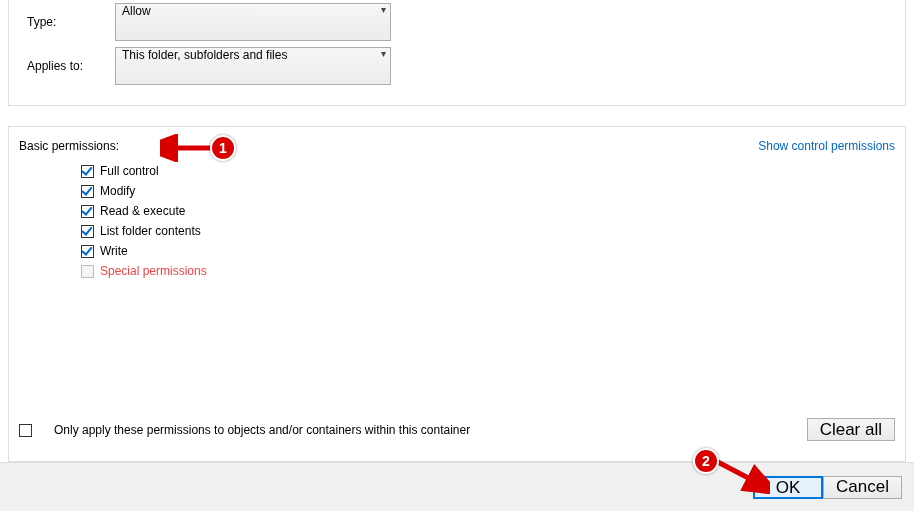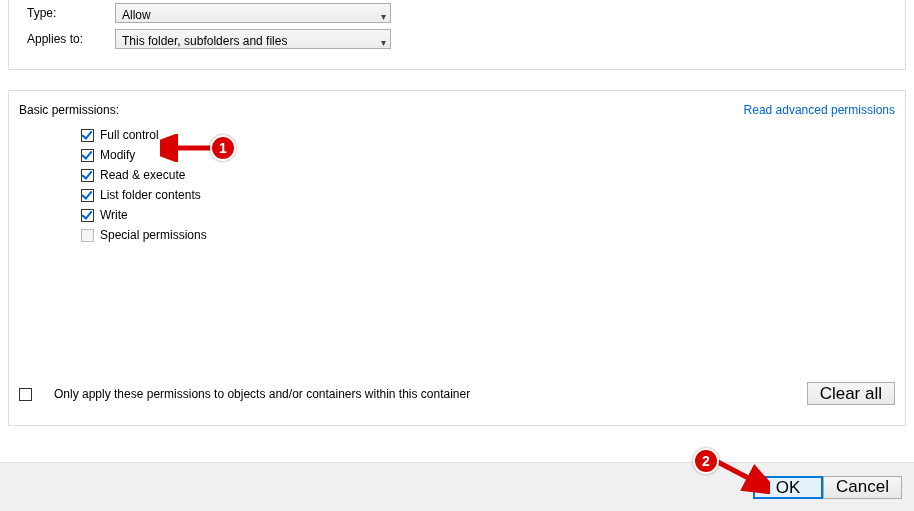--- a/index.html
+++ b/index.html
@@ -32,25 +32,25 @@
   .row {
     display: flex;
     align-items: center;
     margin: 6px 8px;
   }
   .row .lbl {
     width: 88px;
   }
   .dropdown {
     width: 276px;
-    height: 20px;
+    height: 38px;
     border: 1px solid #adadad;
     background: linear-gradient(#f6f6f6,#ececec);
     display: flex;
-    align-items: flex-end;
+    align-items: flex-start;
     justify-content: space-between;
     padding: 0 4px 0 6px;
     font-size: 12px;
     cursor: default;
   }
   .dropdown .arrow {
     font-size: 10px;
     color: #444;
   }
   .perm-header {
@@ -84,21 +84,21 @@
     left: 2px; top: -1px;
     width: 4px; height: 8px;
     border: solid #0066cc;
     border-width: 0 2px 2px 0;
     transform: rotate(40deg);
   }
   .cb.disabled {
     border-color: #bbb;
     background: #f5f5f5;
   }
-  .perm-item.disabled { color: #000000; }
+  .perm-item.disabled { color: #ef4444; }
   .only-apply {
     position: absolute;
     left: 10px;
     bottom: 24px;
     display: flex;
     align-items: center;
     gap: 16px;
   }
   .clear-all {
     position: absolute;
@@ -170,21 +170,21 @@
       <span>This folder, subfolders and files</span>
       <span class="arrow">▾</span>
     </div>
   </div>
   <div class="spacer"></div>
 </div>
 
 <div class="panel perm">
   <div class="perm-header">
     <span>Basic permissions:</span>
-    <span class="adv-link">Read advanced permissions</span>
+    <span class="adv-link">Show control permissions</span>
   </div>
   <div class="perm-list" id="perm-list">
       <div class="perm-item">
         <span class="cb checked"></span>
         <span>Full control</span>
       </div>
       <div class="perm-item">
         <span class="cb checked"></span>
         <span>Modify</span>
       </div>

